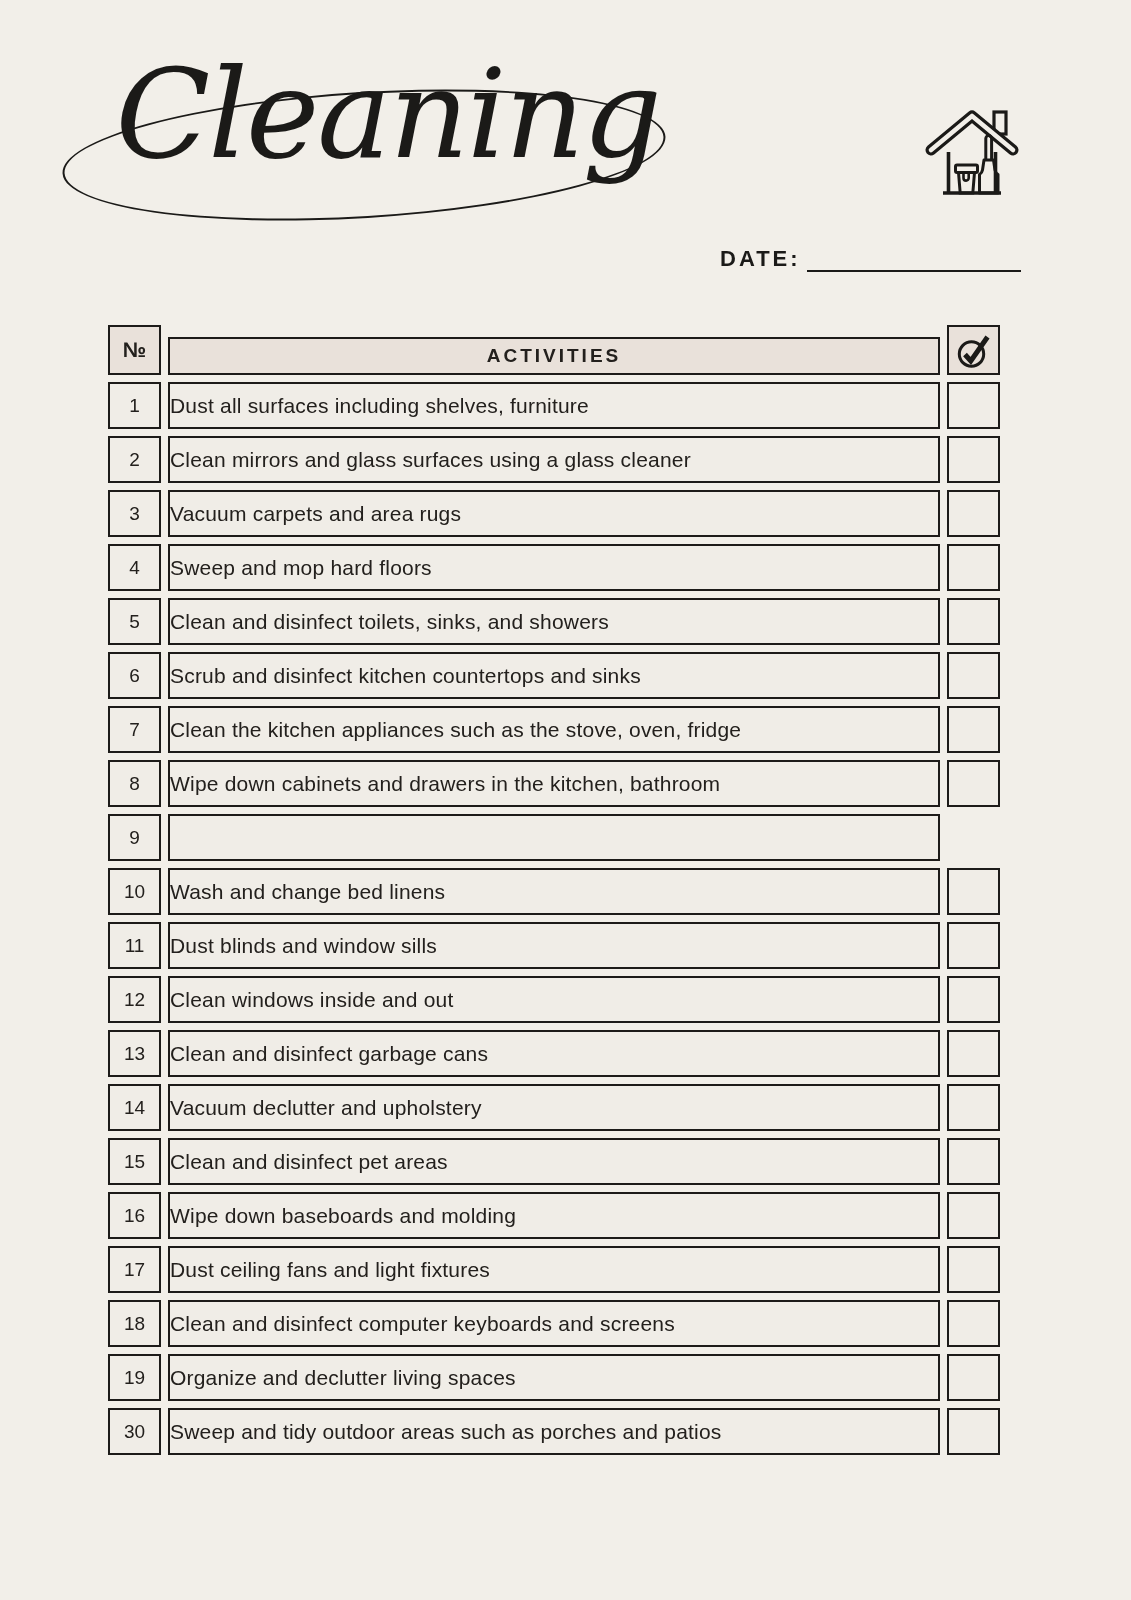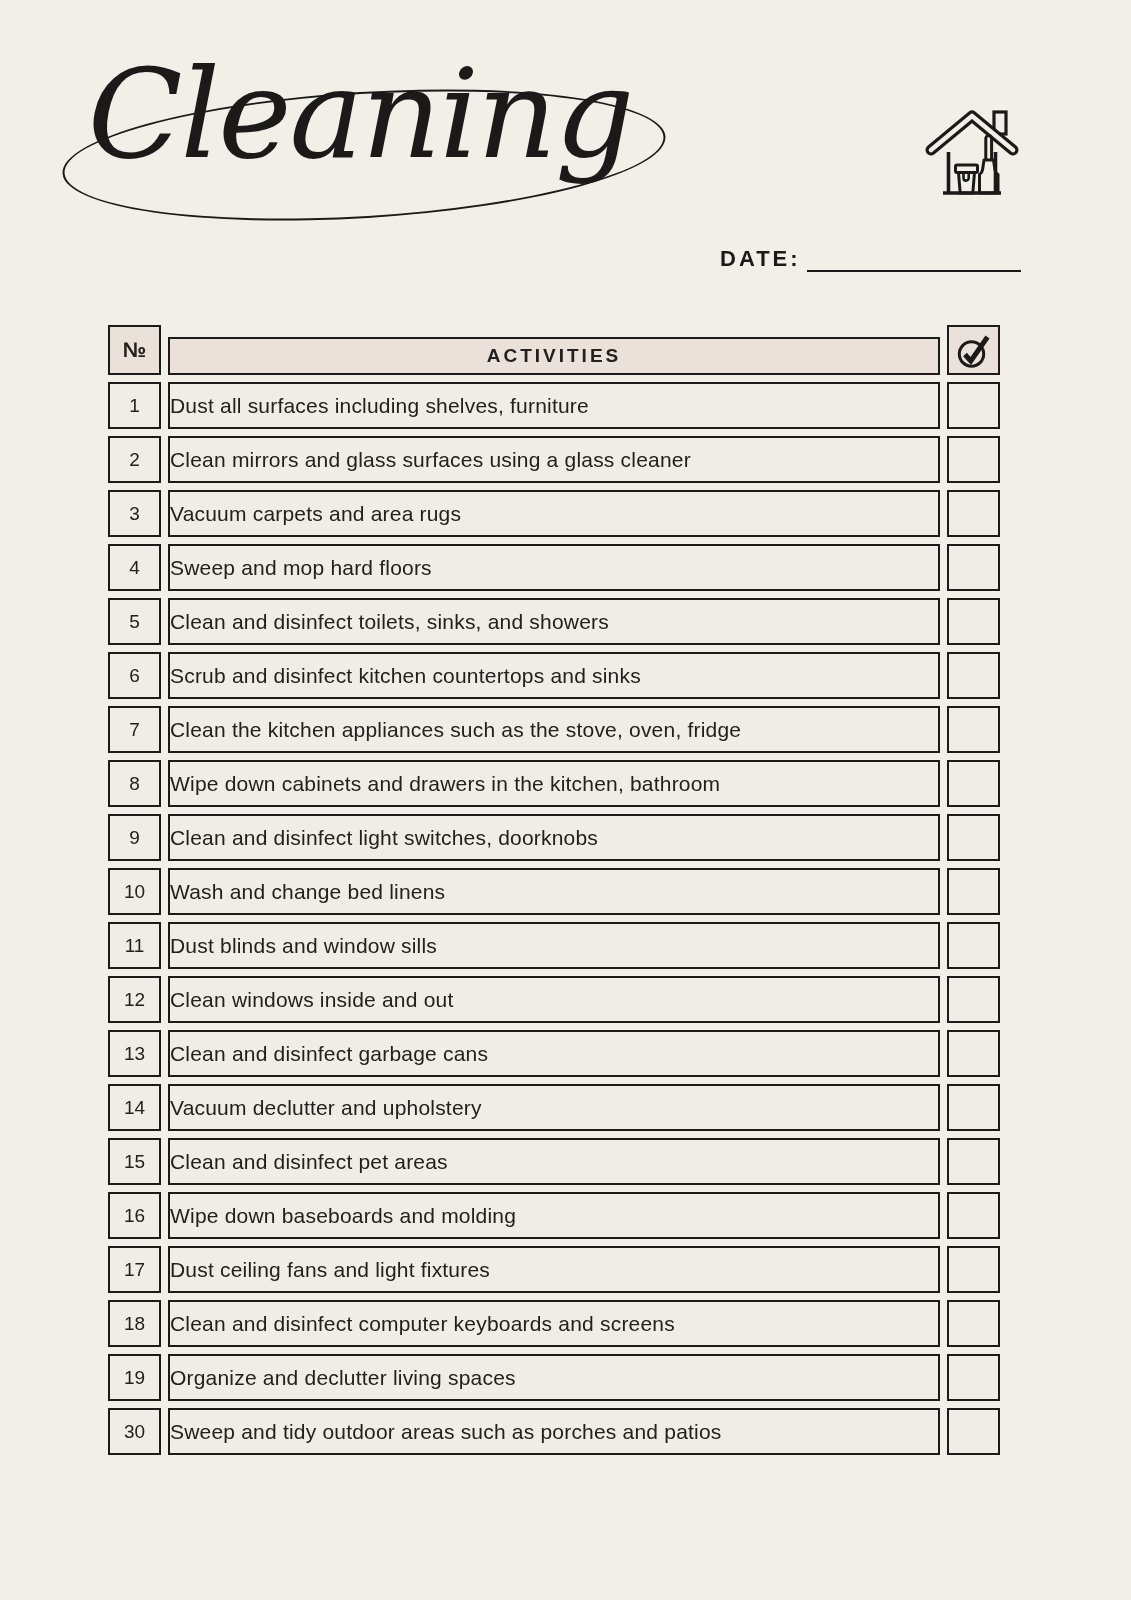--- a/index.html
+++ b/index.html
@@ -14,21 +14,21 @@
   .page{position:absolute;inset:0;}
 
   
   .title-ellipse{
     position:absolute;left:62px;top:92px;width:600px;height:122px;
     border:2.5px solid #1b1a18;border-radius:50%;
     transform:rotate(-3.5deg);
   }
   .script-title{
     position:absolute;left:60px;top:52px;width:600px;
-    text-align:center;
+    text-align:right;
     font-family:"DejaVu Serif",serif;
     font-style:italic;
     font-size:124px;line-height:1;
     color:#1b1a18;
     letter-spacing:-2px;
     white-space:nowrap;
   }
   .caps-title{
     position:absolute;left:112px;top:203px;
     font-size:63px;line-height:1;
@@ -166,21 +166,20 @@
   </div>
 
   <div class="trow">
     <div class="cell num">8</div>
     <div class="cell act">Wipe down cabinets and drawers in the kitchen, bathroom</div>
     <div class="cell chk"></div>
   </div>
 
   <div class="trow">
     <div class="cell num">9</div>
-    <div class="cell act">Clean and disinfect light switches, doorknobs</div>
     <div class="cell chk"></div>
   </div>
 
   <div class="trow">
     <div class="cell num">10</div>
     <div class="cell act">Wash and change bed linens</div>
     <div class="cell chk"></div>
   </div>
 
   <div class="trow">

